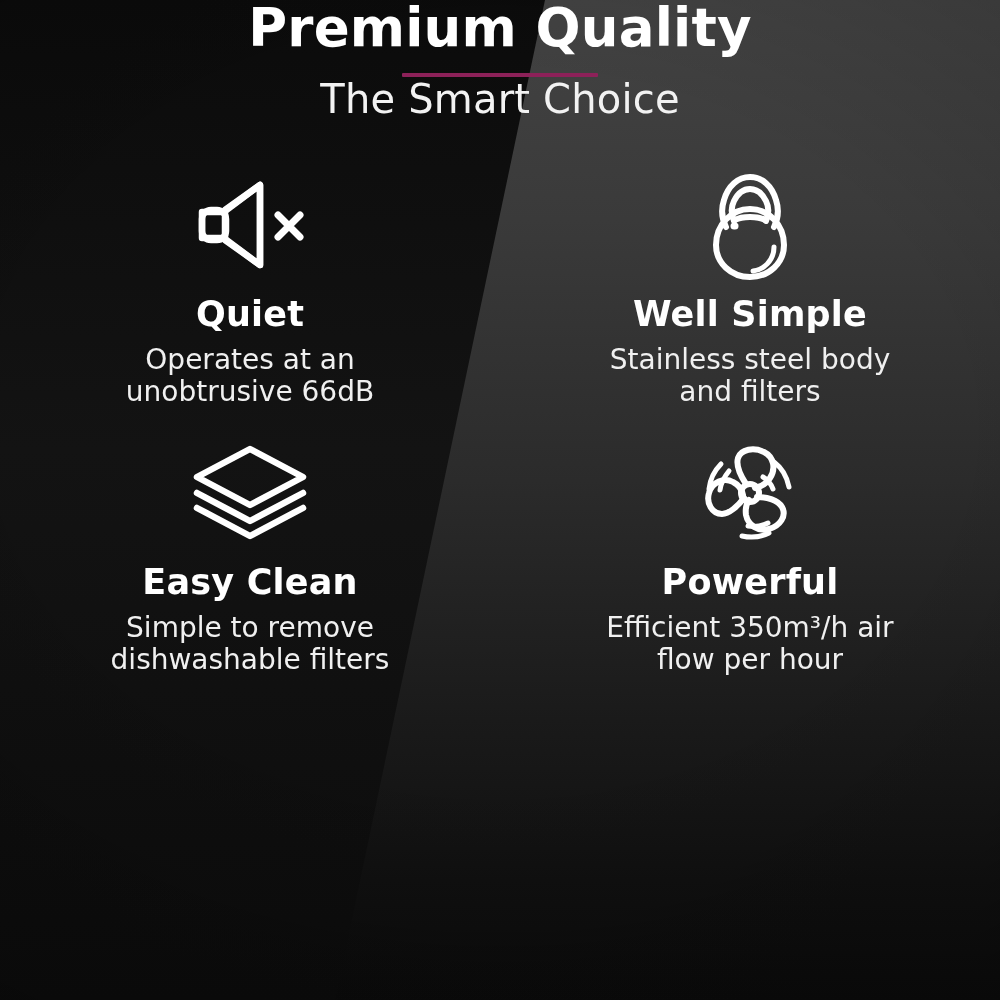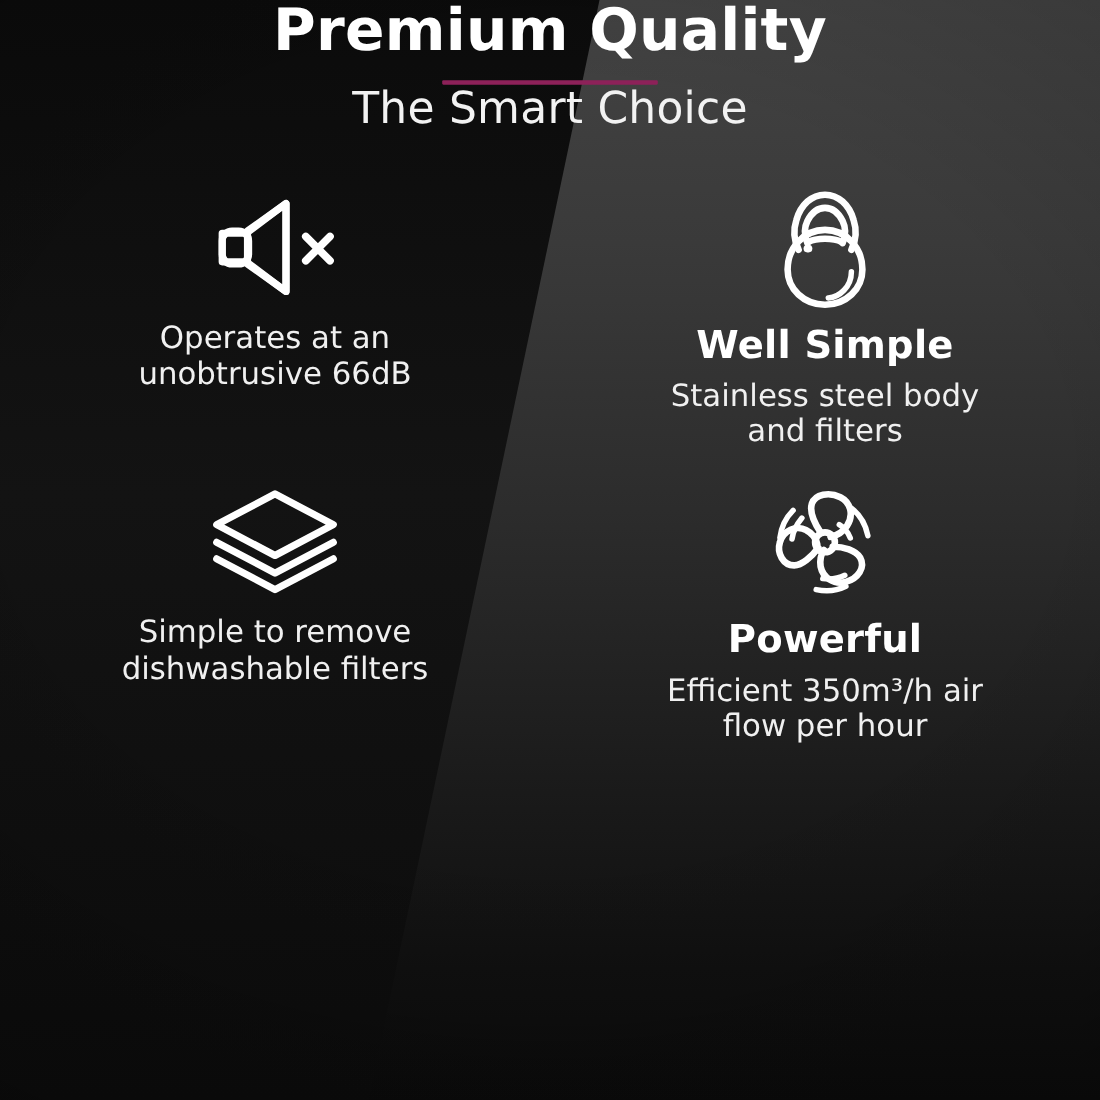--- a/index.html
+++ b/index.html
@@ -129,20 +129,21 @@
 
       <div class="feature">
         <div class="feature-icon">
           <svg width="112" height="96" viewBox="0 0 112 96" fill="none" stroke="#ffffff" stroke-width="6.5" stroke-linecap="round" stroke-linejoin="round">
             <path d="M8 35 h22 L66 8 v80 L30 61 H8 a0 0 0 0 1 0 0 z" fill="none"></path>
             <rect x="8" y="33" width="24" height="30" rx="9" fill="none"></rect>
             <path d="M31 33 L66 8 v80 L31 63 z" fill="none"></path>
             <path d="M84 38 L106 60 M106 38 L84 60" stroke-width="7"></path>
           </svg>
         </div>
+        <div class="feature-title">Quiet</div>
         <div class="feature-desc">Operates at an unobtrusive 66dB</div>
       </div>
 
       <div class="feature">
         <div class="feature-icon">
           <svg width="100" height="112" viewBox="0 0 100 112" fill="none" stroke="#ffffff" stroke-width="6" stroke-linecap="round" stroke-linejoin="round">
             <path d="M50 40
                      C31 40 16 56 16 76
                      C16 94 31 108 50 108
                      C69 108 84 94 84 76
@@ -167,20 +168,21 @@
       </div>
 
       <div class="feature">
         <div class="feature-icon">
           <svg width="118" height="100" viewBox="0 0 118 100" fill="none" stroke="#ffffff" stroke-width="6.5" stroke-linecap="round" stroke-linejoin="round">
             <path d="M59 6 L112 34 L59 62 L6 34 Z"></path>
             <path d="M6 50 L59 78 L112 50"></path>
             <path d="M6 65 L59 93 L112 65"></path>
           </svg>
         </div>
+        <div class="feature-title">Easy Clean</div>
         <div class="feature-desc">Simple to remove dishwashable filters</div>
       </div>
 
       <div class="feature">
         <div class="feature-icon">
           <svg width="108" height="108" viewBox="0 0 108 108" fill="none" stroke="#ffffff" stroke-width="6" stroke-linecap="round" stroke-linejoin="round">
 
             <circle cx="54" cy="54" r="9"></circle>
 
             <path d="M50 45

